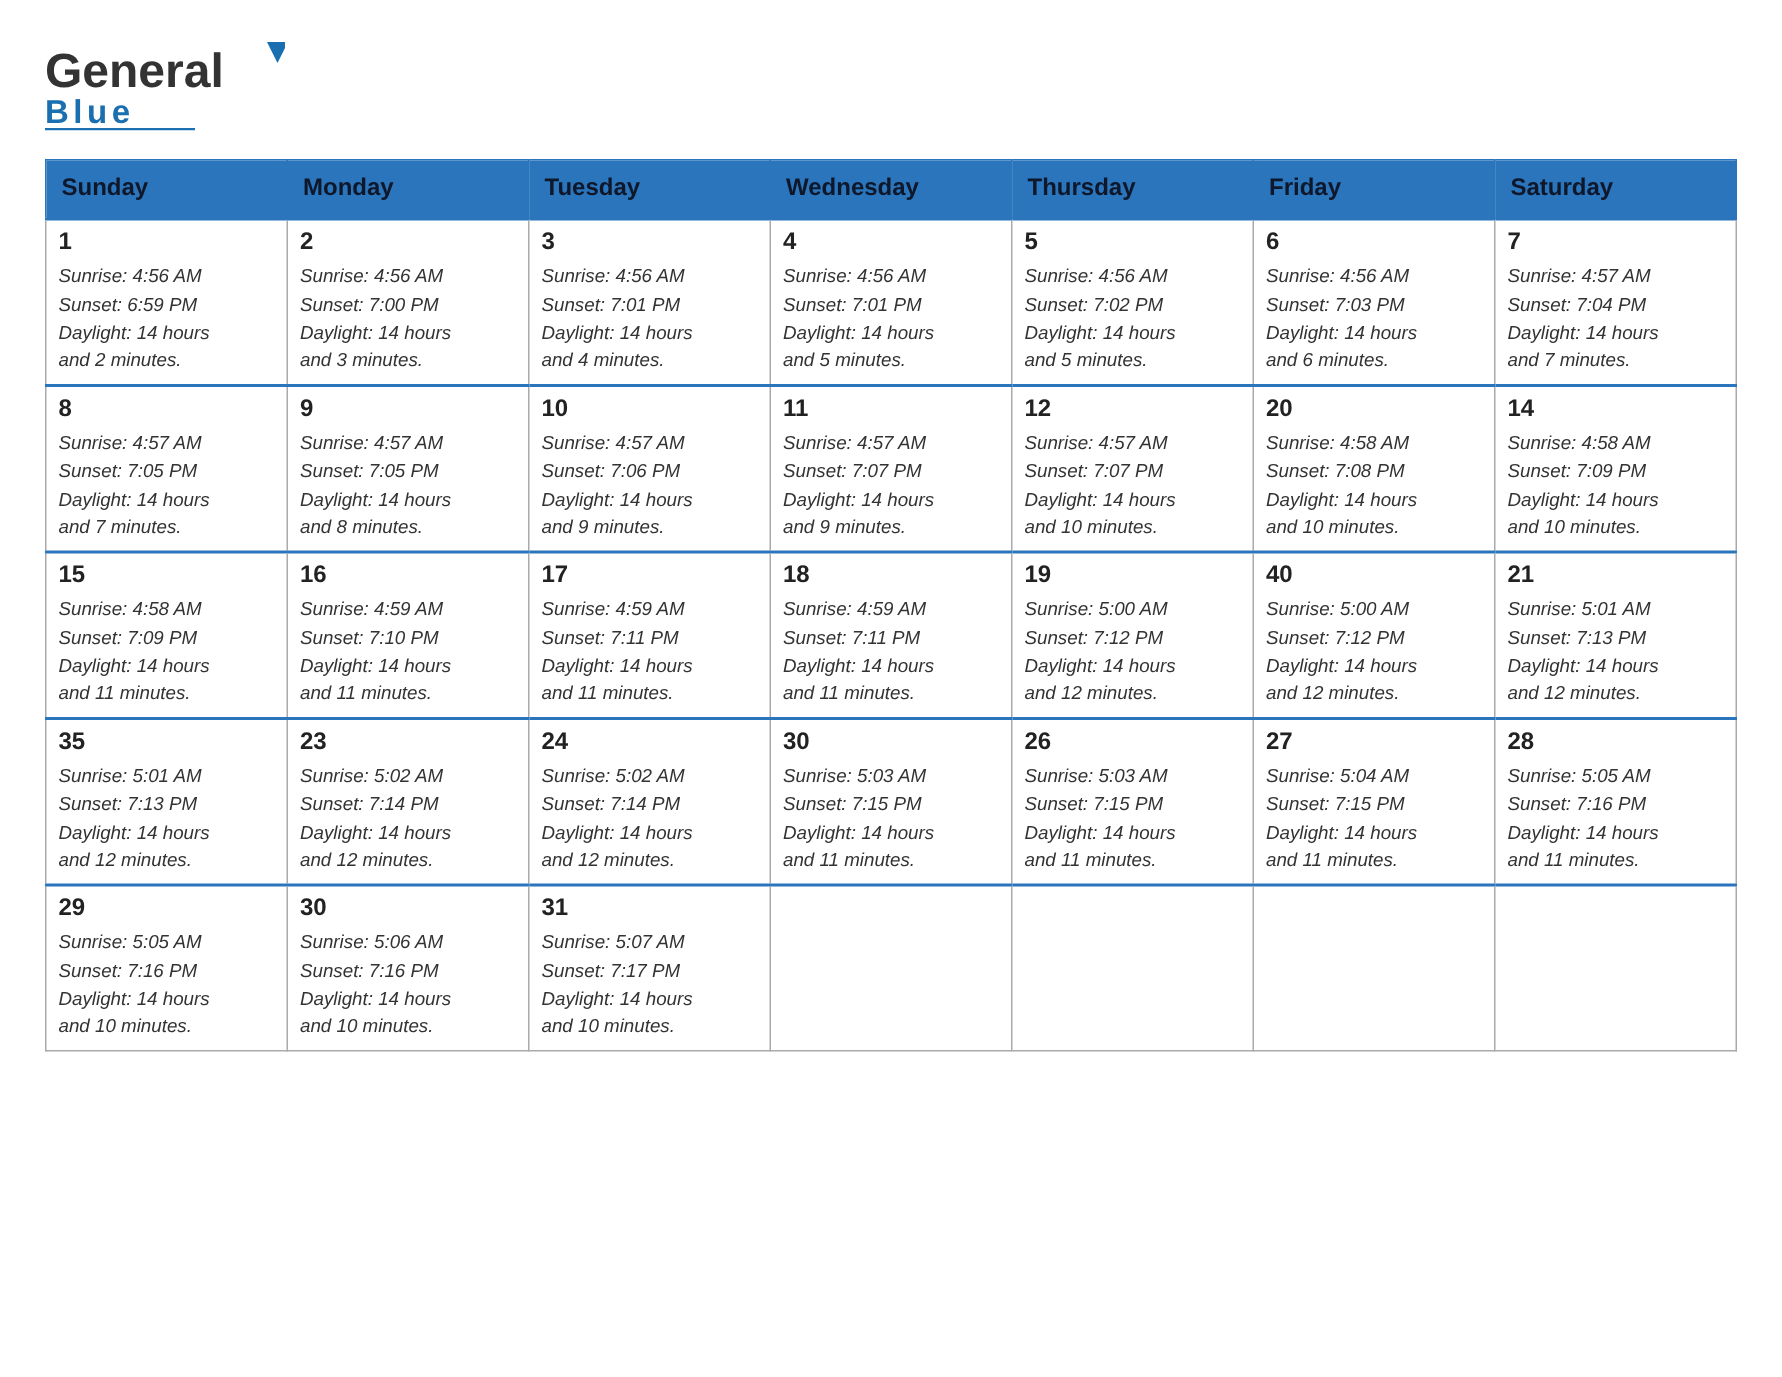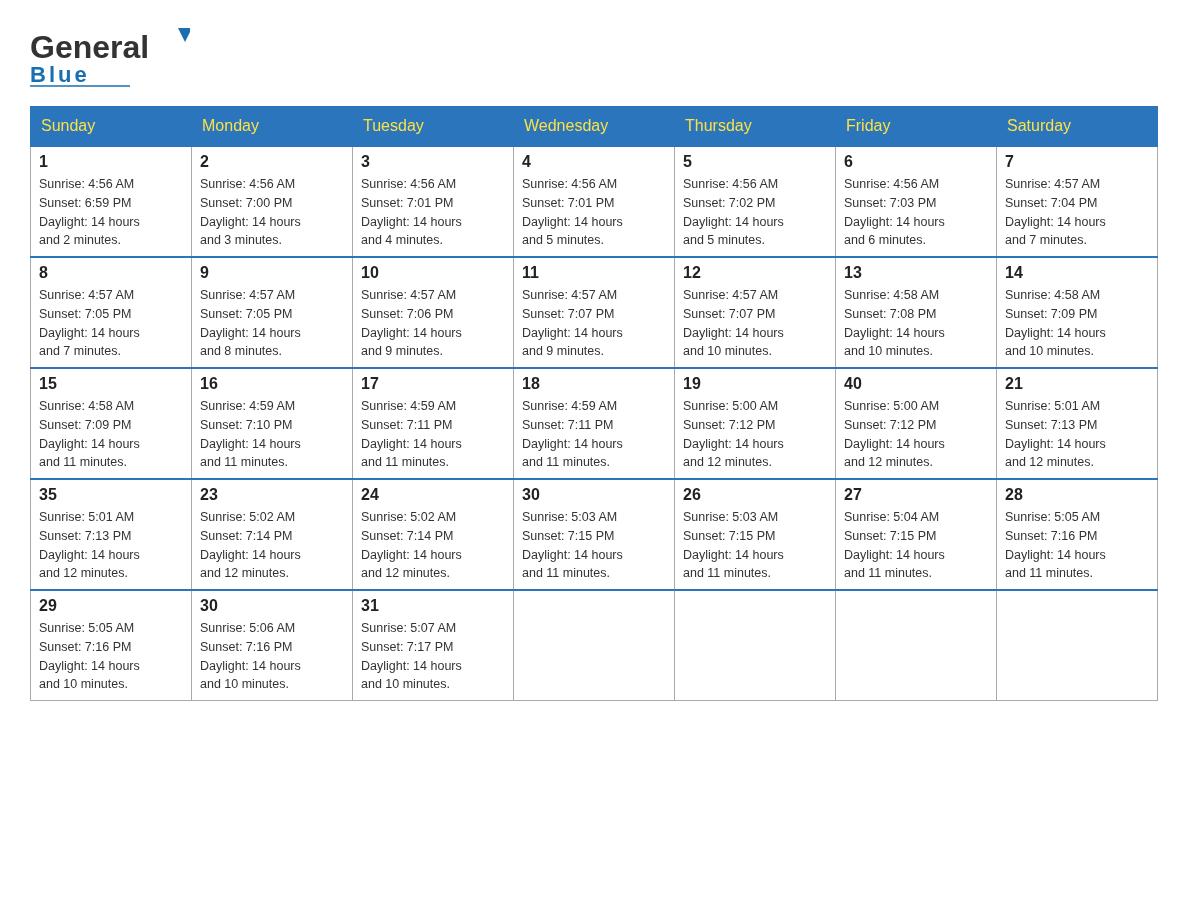--- a/index.html
+++ b/index.html
@@ -36,23 +36,23 @@
       color: #444;
       margin-top: 4px;
     }
     .calendar {
       width: 100%;
       border-collapse: collapse;
       border: 1px solid #999;
     }
     .calendar th {
       background-color: #2a75bb;
-      color: #fde047;
+      color: #0f172a;
       font-size: 16px;
-      font-weight: normal;
+      font-weight: bold;
       padding: 10px 10px;
       text-align: left;
       border: 1px solid #2a75bb;
     }
     .calendar td {
       vertical-align: top;
       border: 1px solid #aaa;
       padding: 6px 8px;
       width: calc(100% / 7);
       min-height: 100px;
@@ -61,20 +61,21 @@
       font-size: 16px;
       font-weight: bold;
       color: #222;
       display: block;
       margin-bottom: 4px;
     }
     .day-info {
       font-size: 12.5px;
       color: #333;
       line-height: 1.5;
+      font-style: italic;
     }
     .calendar tr td {
       background: #fff;
     }
     .calendar tr:first-child td {
       border-top: 2px solid #2a75bb;
     }
     .calendar tbody tr td {
       border-top: 2px solid #2a75bb;
     }
@@ -163,21 +164,21 @@
         </td>
         <td>
           <span class="day-number">11</span>
           <div class="day-info">Sunrise: 4:57 AM<br>Sunset: 7:07 PM<br>Daylight: 14 hours<br>and 9 minutes.</div>
         </td>
         <td>
           <span class="day-number">12</span>
           <div class="day-info">Sunrise: 4:57 AM<br>Sunset: 7:07 PM<br>Daylight: 14 hours<br>and 10 minutes.</div>
         </td>
         <td>
-          <span class="day-number">13</span>
+          <span class="day-number">20</span>
           <div class="day-info">Sunrise: 4:58 AM<br>Sunset: 7:08 PM<br>Daylight: 14 hours<br>and 10 minutes.</div>
         </td>
         <td>
           <span class="day-number">14</span>
           <div class="day-info">Sunrise: 4:58 AM<br>Sunset: 7:09 PM<br>Daylight: 14 hours<br>and 10 minutes.</div>
         </td>
       </tr>
       <tr>
         <td>
           <span class="day-number">15</span>

